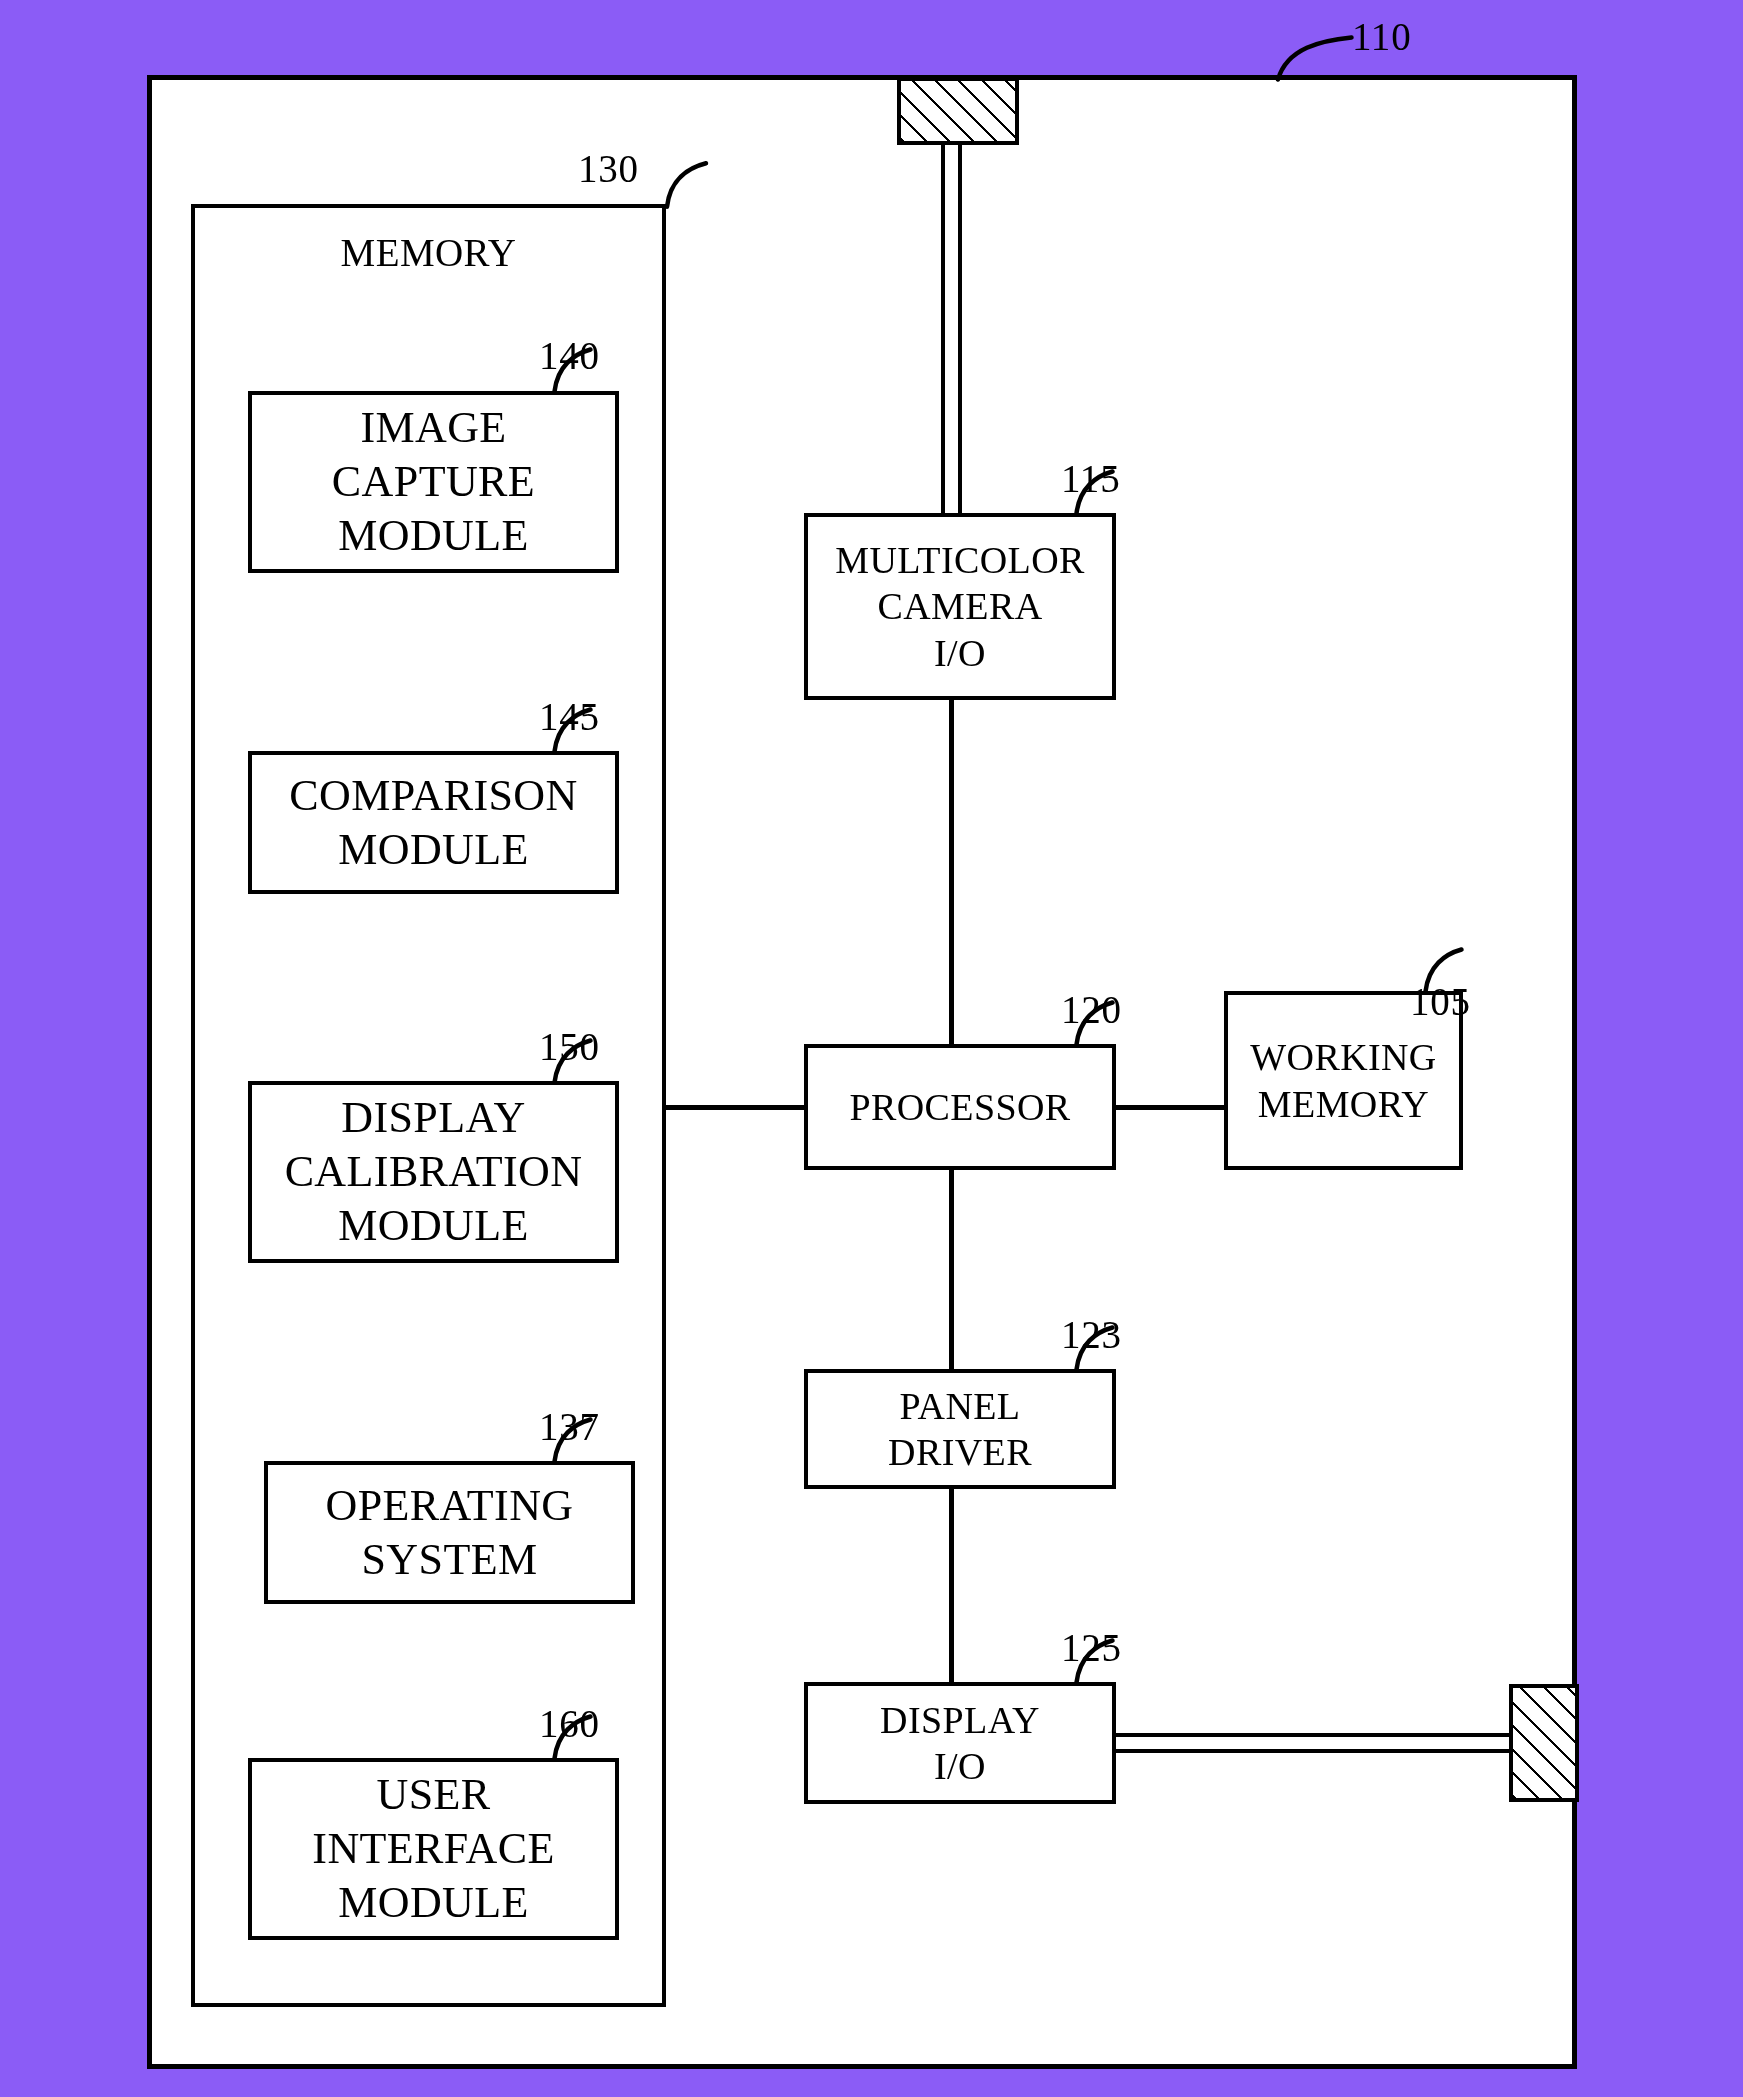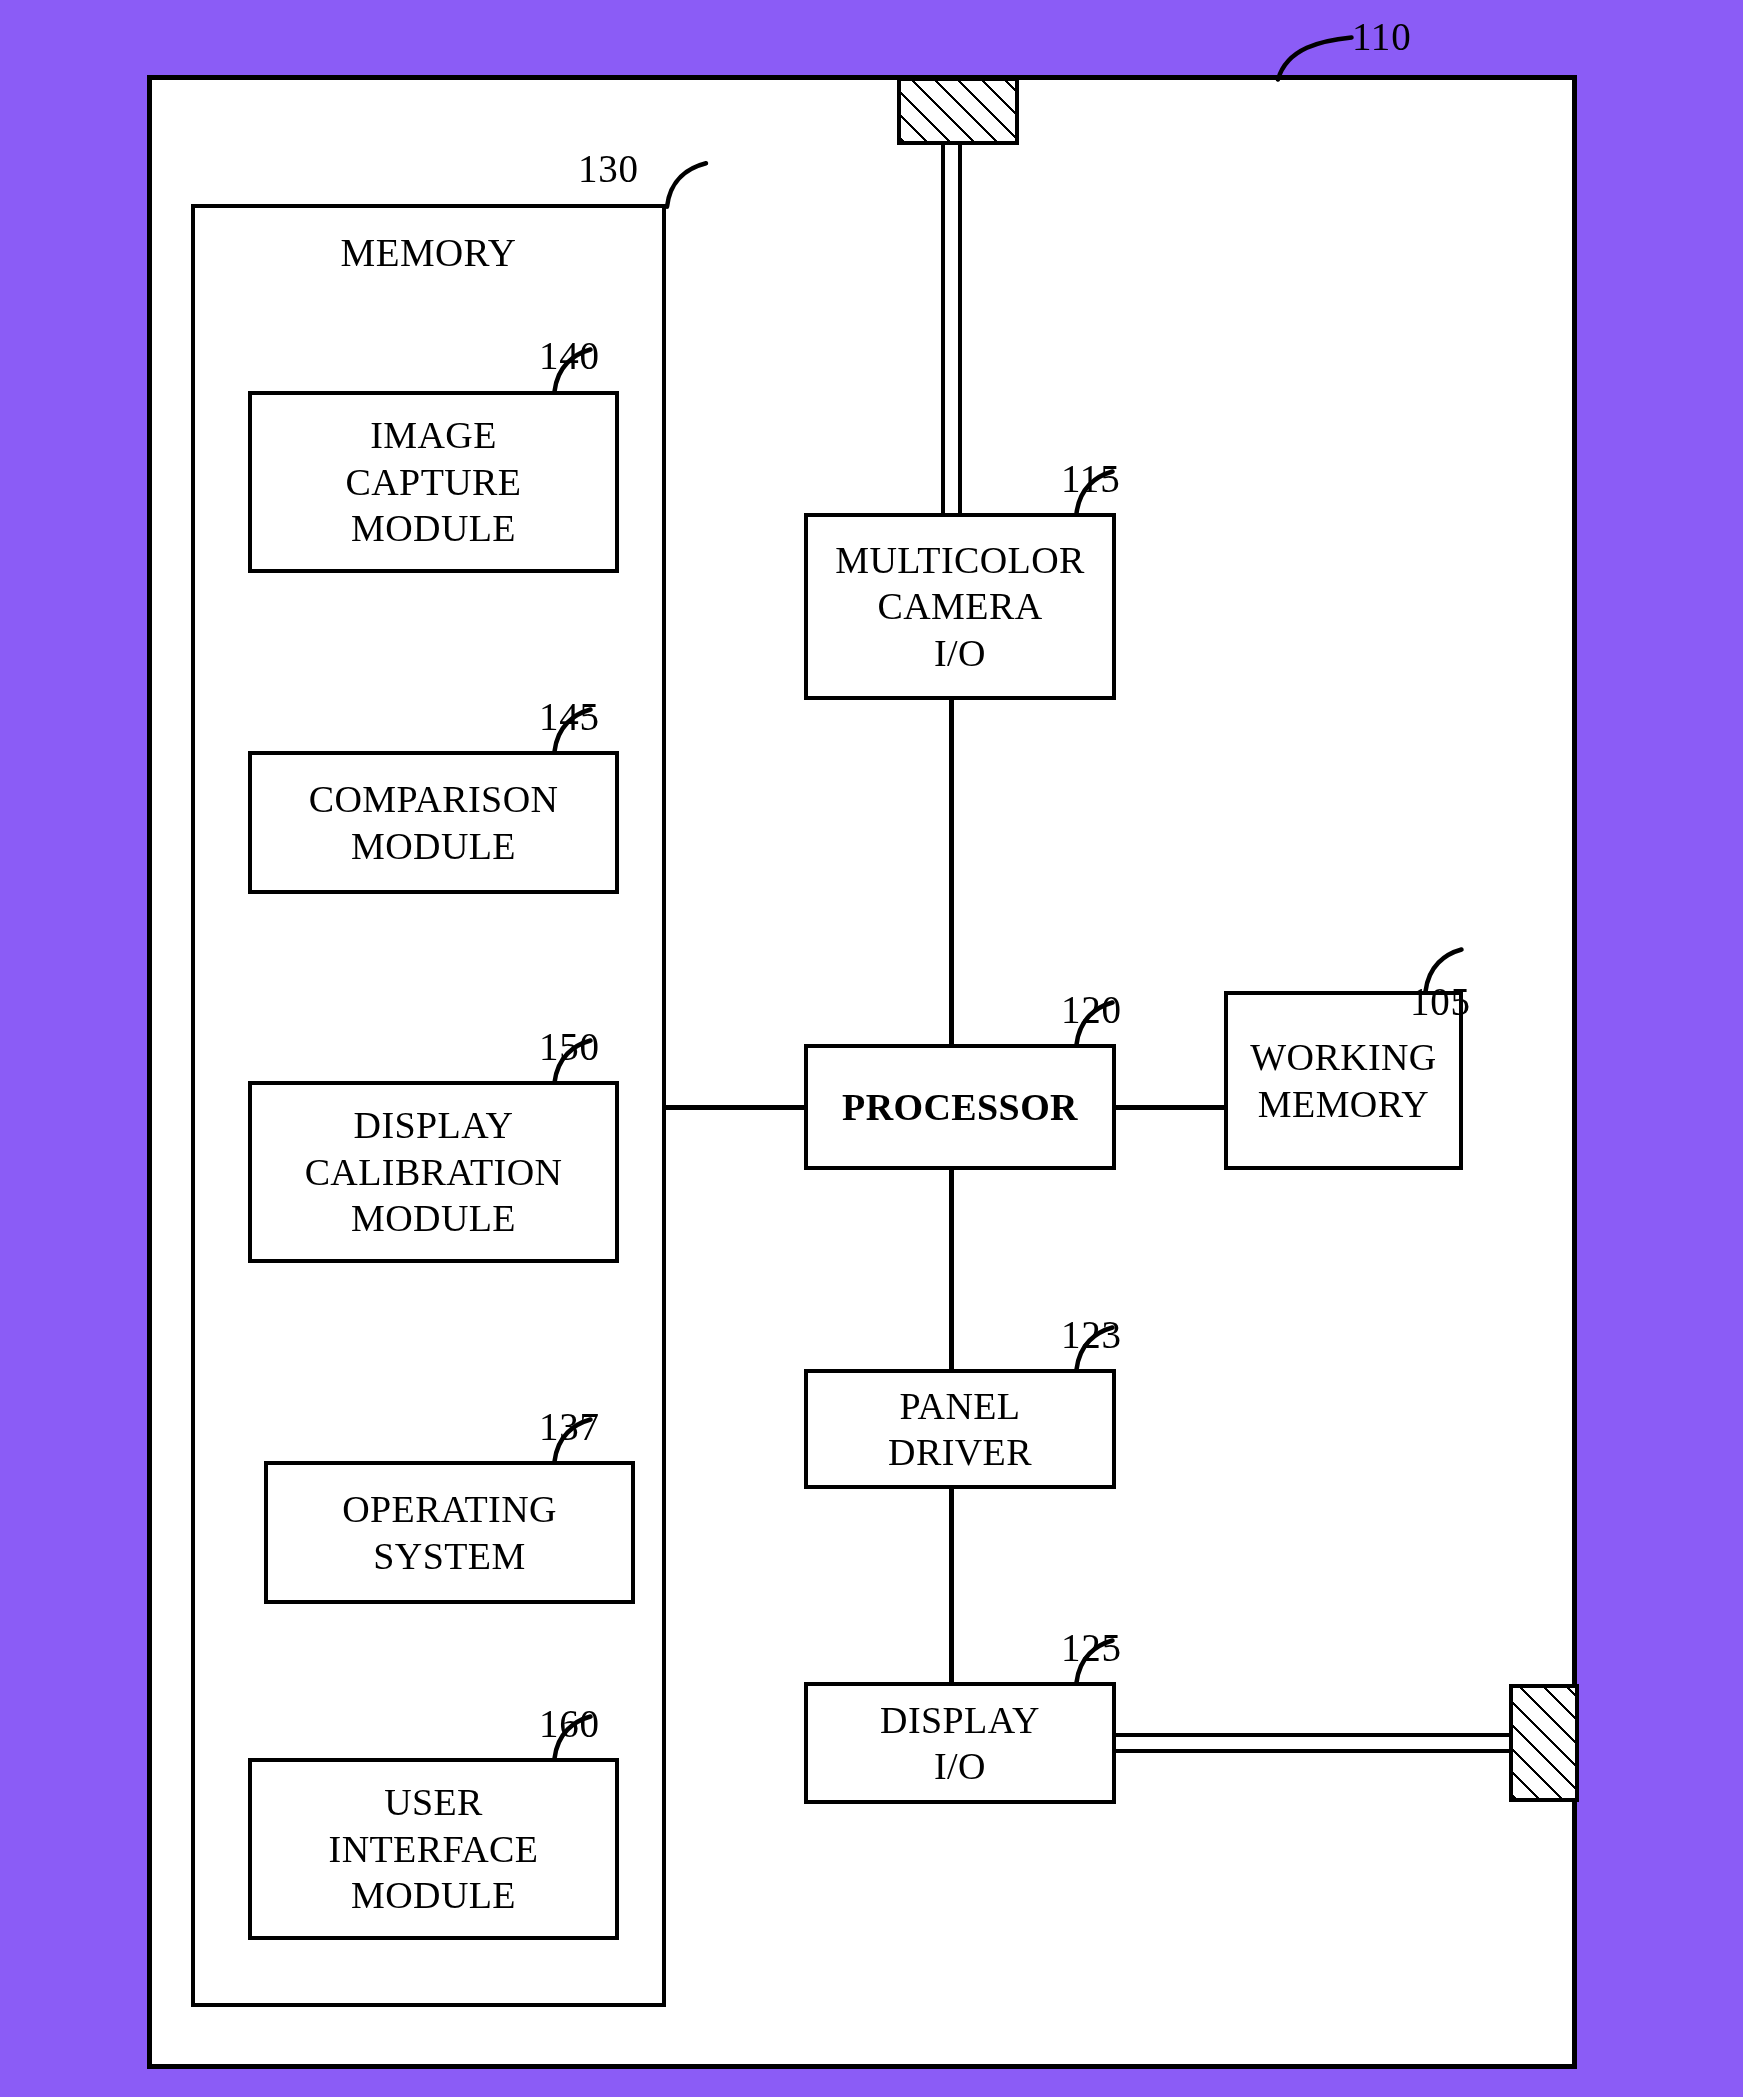--- a/index.html
+++ b/index.html
@@ -82,23 +82,23 @@
       #000000 0px,
       #000000 2.3px,
       #ffffff 2.3px,
       #ffffff 16.5px
     );
   }
   .txt {
     display: block;
   }
   .t-memory   { font-size: 39px; }
-  .t-module   { font-size: 38px; }
+  .t-module   { font-size: 44px; }
   .t-io       { font-size: 38px; }
-  .t-proc     { font-size: 38px; font-weight: bold; }
+  .t-proc     { font-size: 38px; }
   .t-wm       { font-size: 38px; }
 </style>
 </head>
 <body>
 
 <div id="root">
 
   <div class="box device-frame" style="left:147px; top:75px; width:1430px; height:1994px;"></div>
 
   <svg class="leader" style="left:1269px; top:30px; width:150px; height:60px;" viewBox="0 0 200 80" width="150" height="60">

